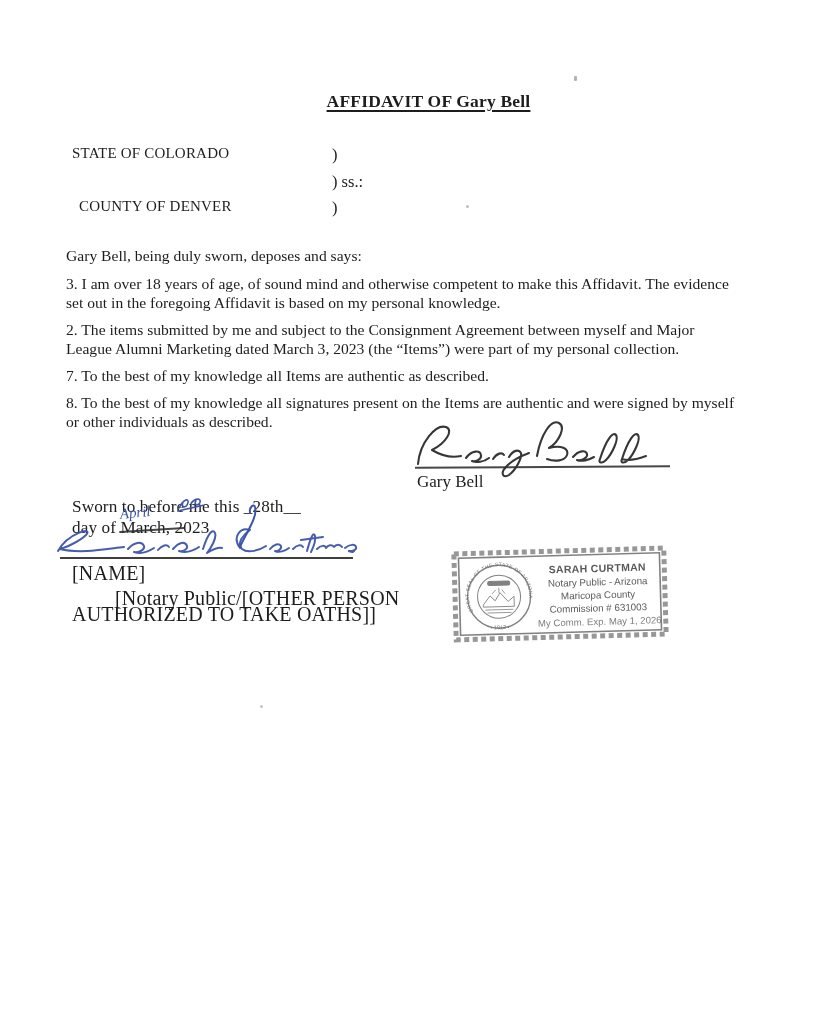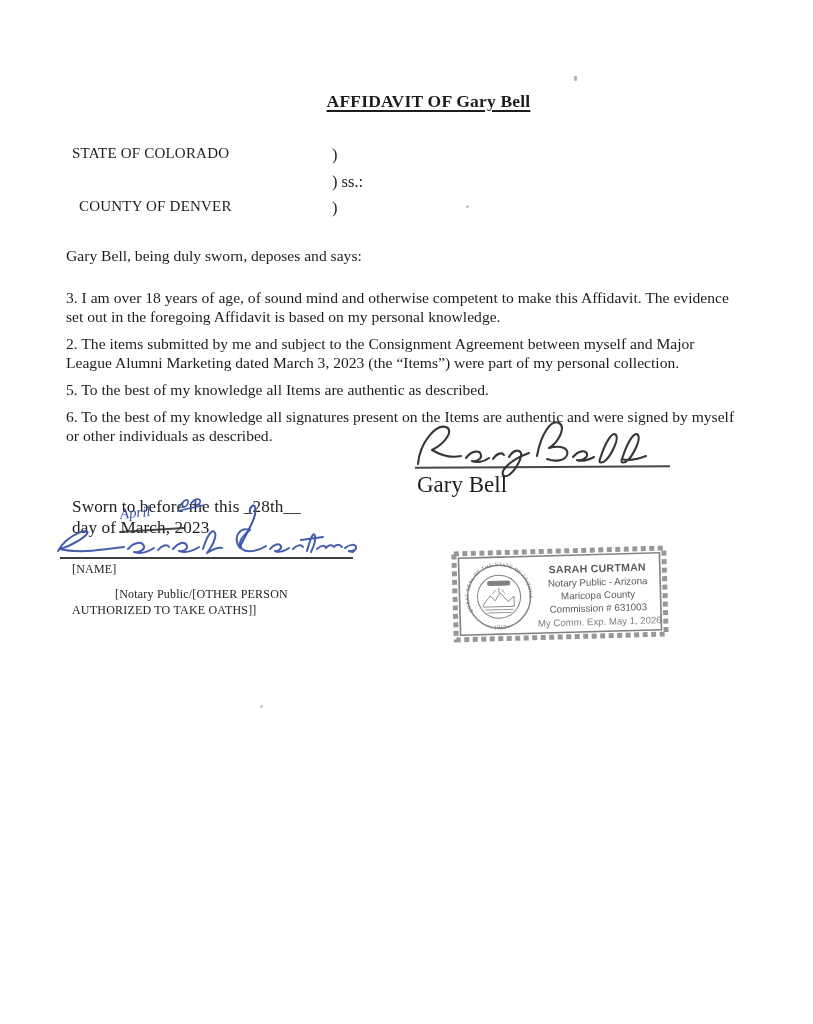--- a/index.html
+++ b/index.html
@@ -15,30 +15,30 @@
   }
   .doc-title span{
     text-decoration:underline;text-decoration-thickness:1.6px;text-underline-offset:3px;
   }
   
   .venue-label{left:72px;font-size:15px;letter-spacing:.2px;}
   .venue-paren{left:332px;font-size:16.5px;}
   
   .body-copy{left:66px;top:246px;width:672px;font-size:15.6px;line-height:19px;}
   .body-copy p{margin:0 0 8px 0;}
-  .body-copy p.opening{margin-bottom:23px;}
+  .body-copy p.opening{margin-bottom:9px;}
   
   .sig-underline{left:415px;top:466px;width:255px;height:2px;background:#2d2d2d;opacity:.88;transform:rotate(-.3deg);}
-  .affiant-name{left:417px;top:472px;font-size:23px;}
+  .affiant-name{left:417px;top:472px;font-size:17px;}
   
   .jurat-line{left:72px;font-size:17.2px;letter-spacing:.1px;}
   .struck{position:relative;}
   .march-strike{left:119px;top:529px;width:66px;height:2.4px;background:#333;transform:rotate(-3.5deg);border-radius:2px;opacity:.9;}
   .notary-underline{left:60px;top:557px;width:293px;height:1.8px;background:#2a2a2a;opacity:.9;}
-  .bracket-line{left:72px;font-size:12px;letter-spacing:.2px;}
+  .bracket-line{left:72px;font-size:20px;letter-spacing:.2px;}
   
   .stamp-wrap{left:452px;top:548px;width:216px;height:92px;transform:rotate(-1.6deg);opacity:.92;}
   
   .speck{background:#8a8a8a;border-radius:50%;}
   svg{display:block;}
 </style>
 </head>
 <body>
 
 <div class="abs speck" style="left:574px;top:76px;width:2.5px;height:5px;opacity:.65;border-radius:1px;"></div>
@@ -52,22 +52,22 @@
 <div class="abs venue-label" style="top:145px;">STATE OF COLORADO</div>
 <div class="abs venue-paren" style="top:145px;">)</div>
 <div class="abs venue-paren" style="top:172px;">) ss.:</div>
 <div class="abs venue-label" style="top:198px;margin-left:7px;">COUNTY OF DENVER</div>
 <div class="abs venue-paren" style="top:198px;">)</div>
 
 <div class="abs body-copy">
   <p class="opening">Gary Bell, being duly sworn, deposes and says:</p>
   <p>3. I am over 18 years of age, of sound mind and otherwise competent to make this Affidavit. The evidence set out in the foregoing Affidavit is based on my personal knowledge.</p>
   <p>2. The items submitted by me and subject to the Consignment Agreement between myself and Major League Alumni Marketing dated March 3, 2023 (the “Items”) were part of my personal collection.</p>
-  <p>5. To the best of my knowledge all Items are authentic as described.</p>
-  <p>6. To the best of my knowledge all signatures present on the Items are authentic and were signed by myself or other individuals as described.</p>
+  <p>7. To the best of my knowledge all Items are authentic as described.</p>
+  <p>8. To the best of my knowledge all signatures present on the Items are authentic and were signed by myself or other individuals as described.</p>
 </div>
 
 <svg class="abs" style="left:408px;top:412px;" width="270" height="66" viewBox="0 0 270 66">
   <g fill="none" stroke-width="2.1" stroke-linecap="round" stroke-linejoin="round" opacity=".92" stroke="#262626">
     <path d="M10,52 C12,30 28,12 38,15 C46,18 38,31 24,38 C34,44 44,46 53,44"></path>
     <path d="M58,46 C64,38 72,38 73,43 C74,47 68,50 64,49 C68,51 76,50 81,46"></path>
     <path d="M85,47 C89,41 94,40 96,43"></path>
     <path d="M101,45 C105,38 111,37 113,41 C114,45 109,57 101,63 C95,67 92,61 98,55 C103,49 113,44 121,41"></path>
     <path d="M129,44 C133,22 143,7 151,11 C158,15 151,30 141,36 C153,33 161,36 159,43 C157,49 147,50 139,47"></path>
     <path d="M165,45 C171,38 178,38 179,42 C180,46 173,49 169,48 C173,50 181,48 186,45"></path>

